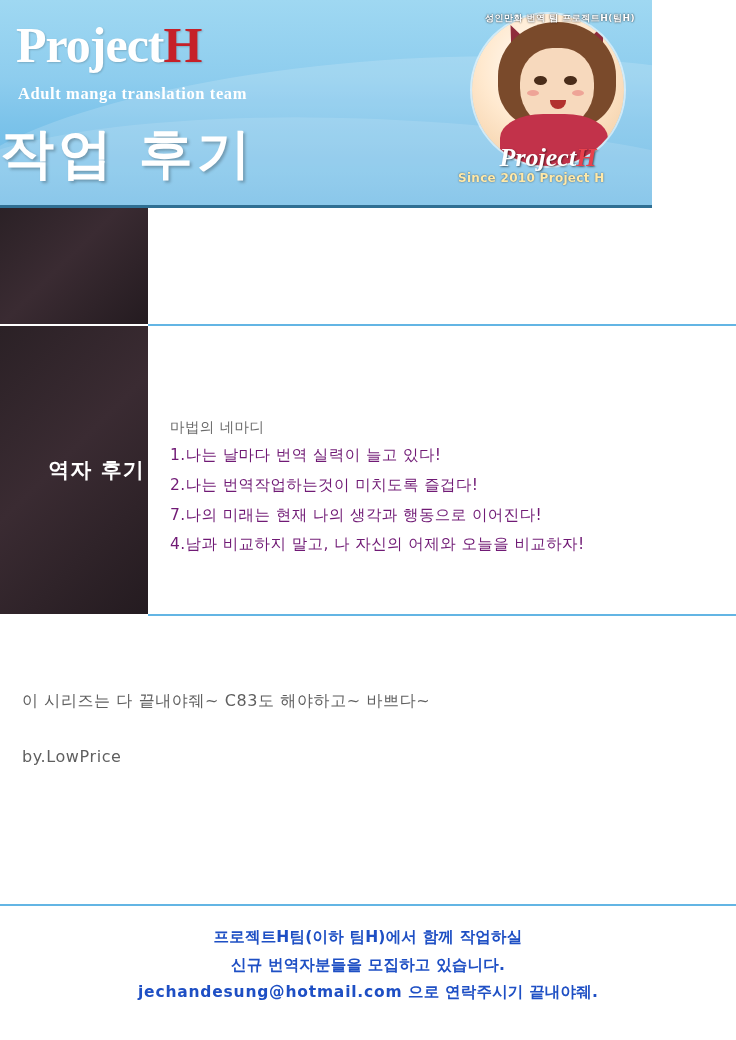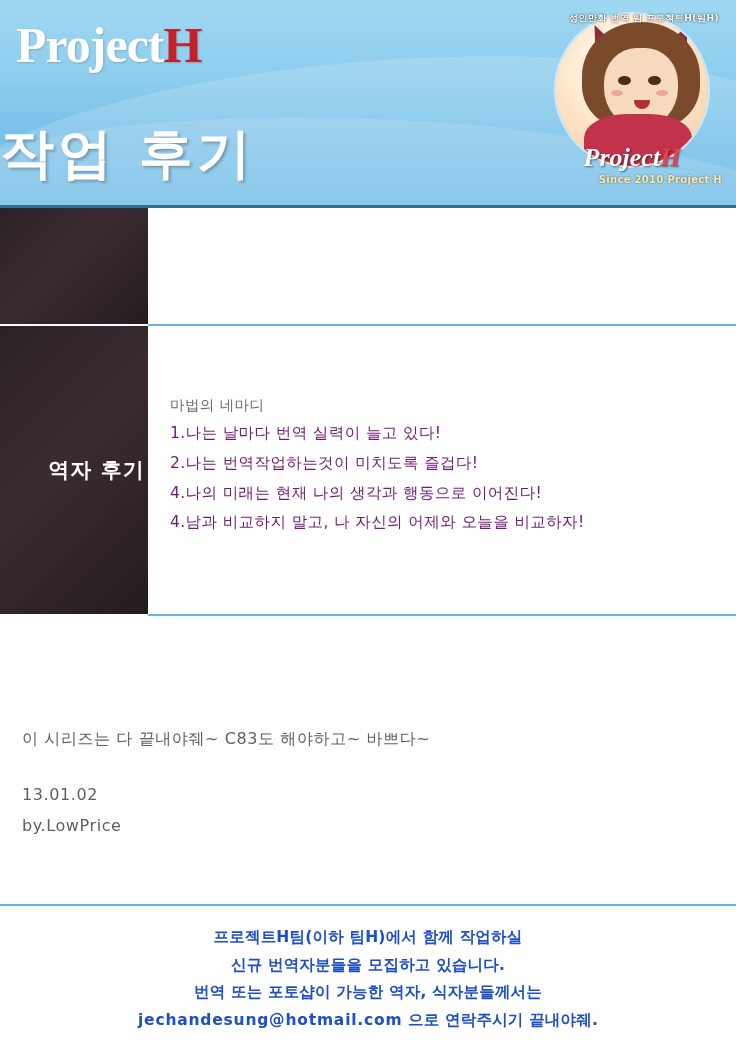--- a/index.html
+++ b/index.html
@@ -10,21 +10,21 @@
   body {
     width: 736px;
     height: 1040px;
     overflow: hidden;
     font-family: "DejaVu Sans", "Liberation Sans", sans-serif;
   }
 
   
   .header {
     position: relative;
-    width: 736px;
+    width: 652px;
     height: 205px;
     background: linear-gradient(180deg, #9fd8f2 0%, #8ecdee 38%, #7cc3ea 60%, #63b5e4 100%);
     overflow: hidden;
     border-bottom: 3px solid #2f6f93;
   }
   .header-wave {
     position: absolute;
     left: -60px;
     top: 60px;
     width: 900px;
@@ -190,23 +190,23 @@
     font-style: italic;
     font-family: "Liberation Serif", "DejaVu Serif", serif;
     text-shadow: 1px 1px 2px rgba(0,0,0,0.55);
   }
   .logo .logo-wordmark .hmark { color: #e8414c; }
   .logo .logo-tagline {
     position: absolute;
     left: 0;
     bottom: 8px;
     width: 180px;
-    text-align: right;
+    text-align: left;
     color: #ffe9a8;
-    font-size: 10px;
+    font-size: 12px;
     font-weight: bold;
     letter-spacing: 0.3px;
     text-shadow: 0 0 2px rgba(0,0,0,0.6);
   }
 
   
   .sheet {
     position: relative;
     width: 736px;
     height: 832px;
@@ -237,24 +237,24 @@
     box-sizing: border-box;
     border-bottom: 2px solid #63b5e4;
     padding: 0 22px;
     position: relative;
   }
 
   .row-blank .label-cell { height: 118px; }
   .row-blank .content-cell { height: 118px; }
 
   .row-translator .label-cell { height: 290px; padding-left: 45px; }
-  .row-translator .content-cell { height: 290px; padding-top: 70px; }
+  .row-translator .content-cell { height: 290px; padding-top: 92px; }
 
   .row-typeset .label-cell { height: 290px; }
-  .row-typeset .content-cell { height: 290px; padding-top: 108px; }
+  .row-typeset .content-cell { height: 290px; padding-top: 70px; }
 
   .row-recruit .label-cell { height: 134px; border-bottom: none; font-size: 18px; }
   .row-recruit .content-cell { height: 164px; border-bottom: none; padding-top: 18px; }
 
   .note-line {
     color: #701a75;
     font-size: 15.5px;
     line-height: 1.92;
     letter-spacing: 0.4px;
     font-family: "DejaVu Sans", sans-serif;
@@ -286,20 +286,21 @@
 </head>
 <body>
 
 <div class="header">
   <div class="header-wave"></div>
   <div class="header-wave2"></div>
 
   <div class="brand">
     <span>Project</span><span class="hmark">H</span>
   </div>
+  <div class="brand-sub">Adult manga translation team</div>
   <div class="header-title">작업 후기</div>
 
   <div class="logo">
     <div class="ring">
       <div class="horn l"></div>
       <div class="horn r"></div>
       <div class="hair"></div>
       <div class="face"></div>
       <div class="eye l"></div>
       <div class="eye r"></div>
@@ -322,38 +323,36 @@
     <div class="label-cell"></div>
     <div class="content-cell"></div>
   </div>
 
   <div class="row row-translator">
     <div class="label-cell">역자 후기</div>
     <div class="content-cell">
       <div class="note-title">마법의 네마디</div>
       <div class="note-line">1.나는 날마다 번역 실력이 늘고 있다!</div>
       <div class="note-line">2.나는 번역작업하는것이 미치도록 즐겁다!</div>
-      <div class="note-line">4.나의 미래는 현재 나의 생각과 행동으로 이어진다!</div>
+      <div class="note-line">7.나의 미래는 현재 나의 생각과 행동으로 이어진다!</div>
       <div class="note-line">4.남과 비교하지 말고, 나 자신의 어제와 오늘을 비교하자!</div>
     </div>
   </div>
 
   <div class="row row-typeset">
     <div class="content-cell">
       <div class="typeset-line">이 시리즈는 다 끝내야줴~ C83도 해야하고~ 바쁘다~</div>
       <div class="typeset-gap"></div>
-      <div class="typeset-line">13.01.02</div>
       <div class="typeset-line">by.LowPrice</div>
     </div>
   </div>
 
   <div class="row row-recruit">
     <div class="content-cell">
       <div class="recruit-line">프로젝트H팀(이하 팀H)에서 함께 작업하실</div>
       <div class="recruit-line">신규 번역자분들을 모집하고 있습니다.</div>
-      <div class="recruit-line">번역 또는 포토샵이 가능한 역자, 식자분들께서는</div>
       <div class="recruit-line">
         <span class="mail">jechandesung@hotmail.com</span><span> 으로 연락주시기 끝내야줴.</span>
       </div>
     </div>
   </div>
 
 </div>
 
 </body></html>

